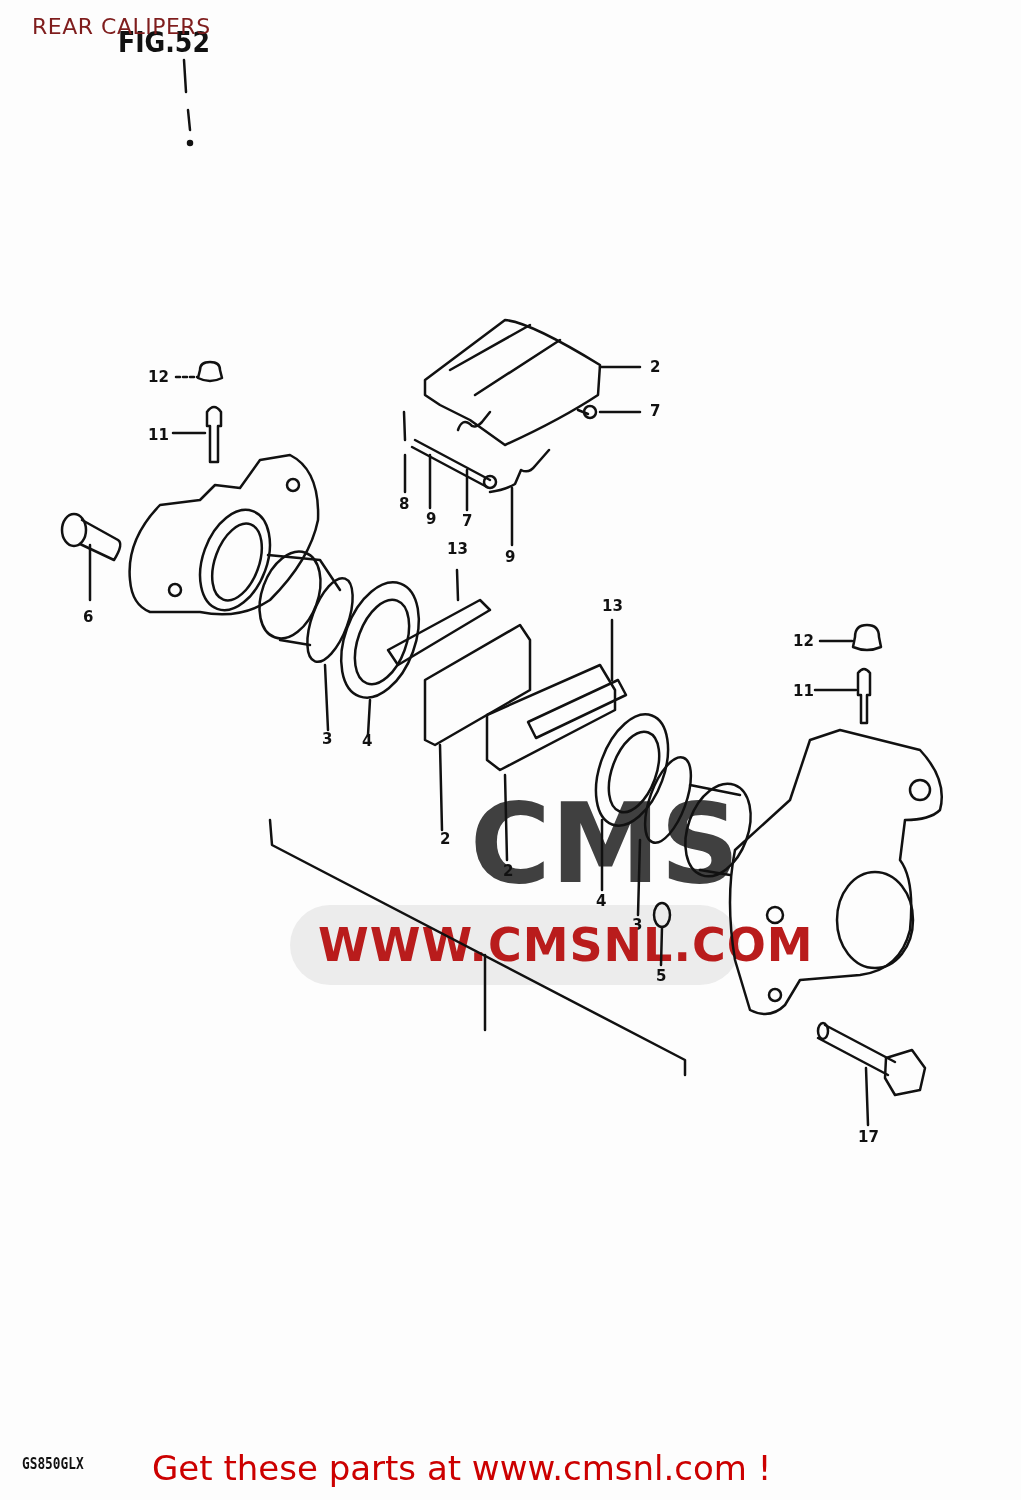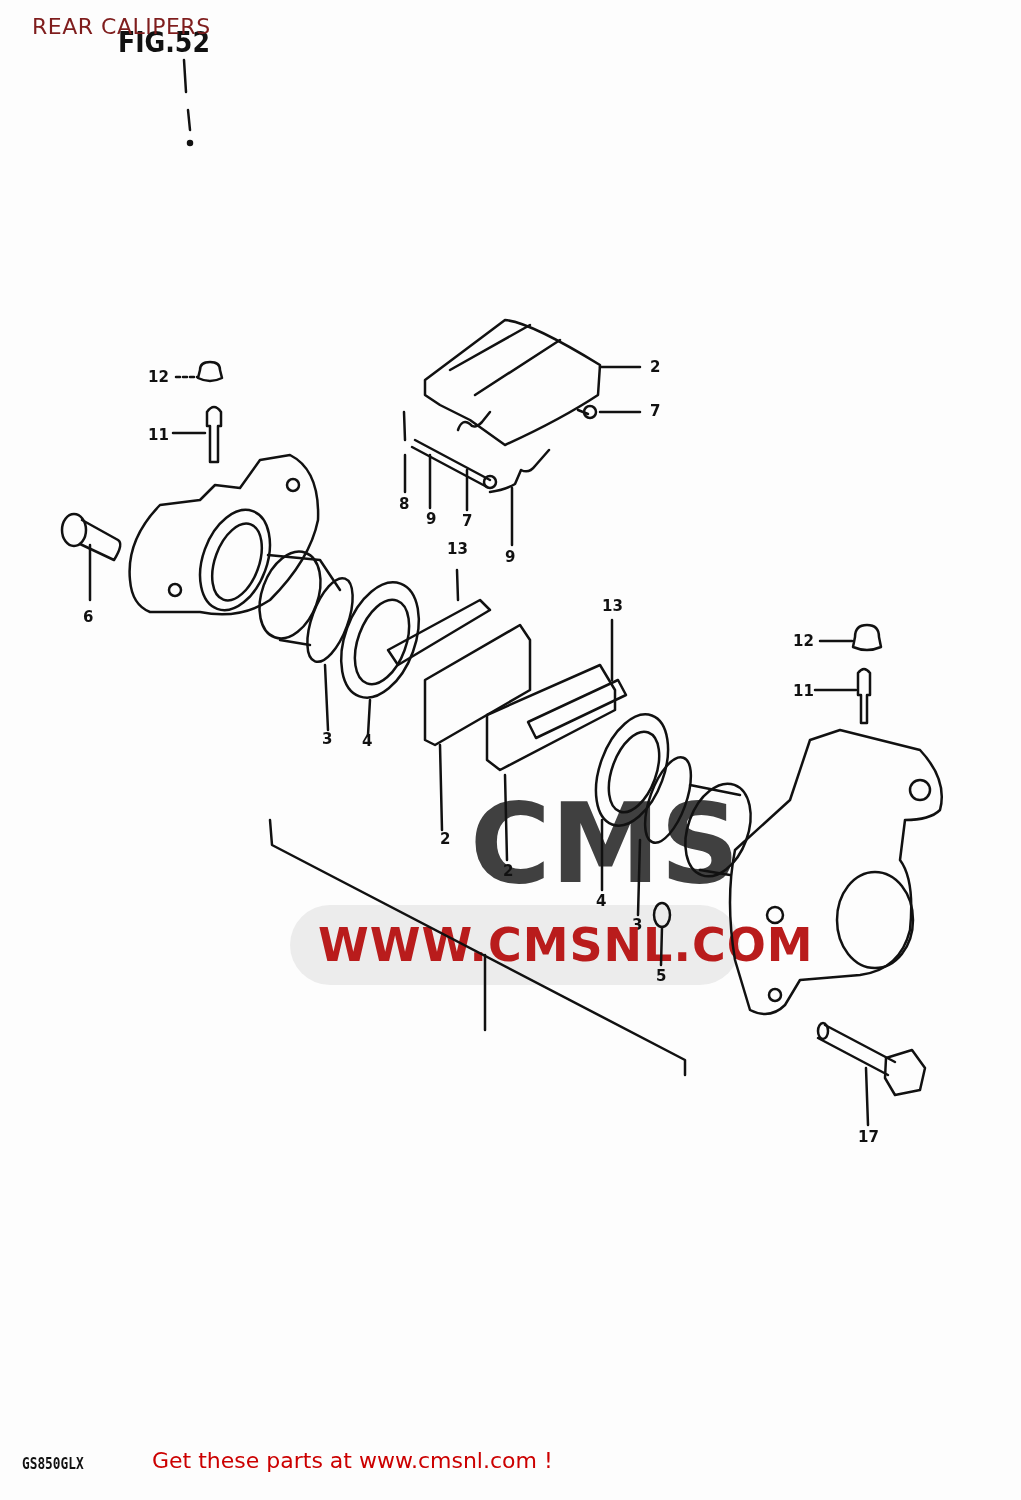--- a/index.html
+++ b/index.html
@@ -1,20 +1,20 @@
 <!DOCTYPE html>
 <html><head>
 <meta charset="utf-8">
 <style>
   html, body { margin:0; padding:0; background:#fdfdfd; }
   body { width:1021px; height:1500px; position:relative; overflow:hidden; font-family:"Liberation Sans", sans-serif; }
   .title { position:absolute; left:32px; top:14px; font-family:"DejaVu Sans", sans-serif; font-size:22px; color:#7f1d1d; letter-spacing:0.5px; z-index:3; }
   .fig { position:absolute; left:118px; top:26px; font-family:"DejaVu Sans", sans-serif; font-weight:bold; font-size:28px; color:#111; transform:scaleX(0.9); transform-origin:left; }
   .model { position:absolute; left:22px; top:1454px; font-family:"DejaVu Sans Mono", monospace; font-weight:bold; font-size:16px; color:#111; transform:scaleX(0.8); transform-origin:left; }
-  .promo { position:absolute; left:152px; top:1448px; font-family:"DejaVu Sans", sans-serif; font-size:22px; color:#cc0000; }
+  .promo { position:absolute; left:152px; top:1448px; font-family:"DejaVu Sans", sans-serif; font-size:34px; color:#cc0000; }
   .lbl { position:absolute; font-family:"DejaVu Sans", sans-serif; font-weight:bold; font-size:15px; color:#111; }
   .wm { position:absolute; left:290px; top:905px; width:450px; height:80px; border-radius:40px; background:#ececec; z-index:0; }
   .wm-text { position:absolute; left:318px; top:918px; font-family:"DejaVu Sans", sans-serif; font-weight:bold; font-size:46px; color:#b91c1c; letter-spacing:1px; z-index:1; }
   .wm-cms { position:absolute; left:470px; top:780px; font-family:"DejaVu Sans", sans-serif; font-weight:bold; font-size:110px; color:#404040; z-index:0; }
   svg.drawing { position:absolute; left:0; top:0; z-index:2; }
 </style>
 </head>
 <body>
 
 <div class="wm-cms">CMS</div>

